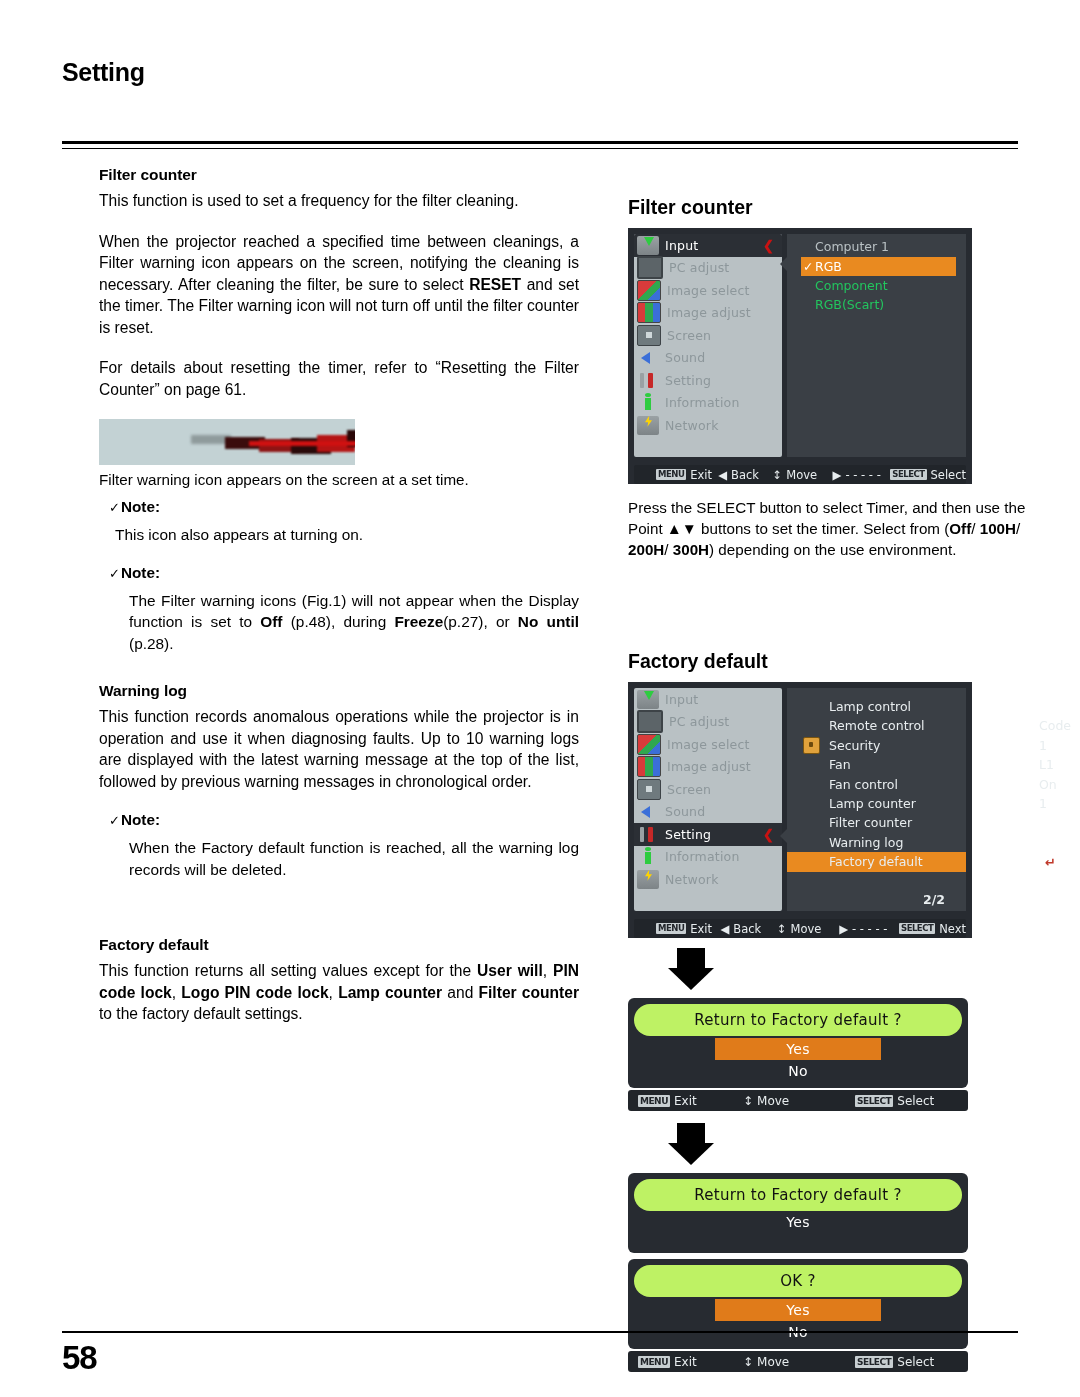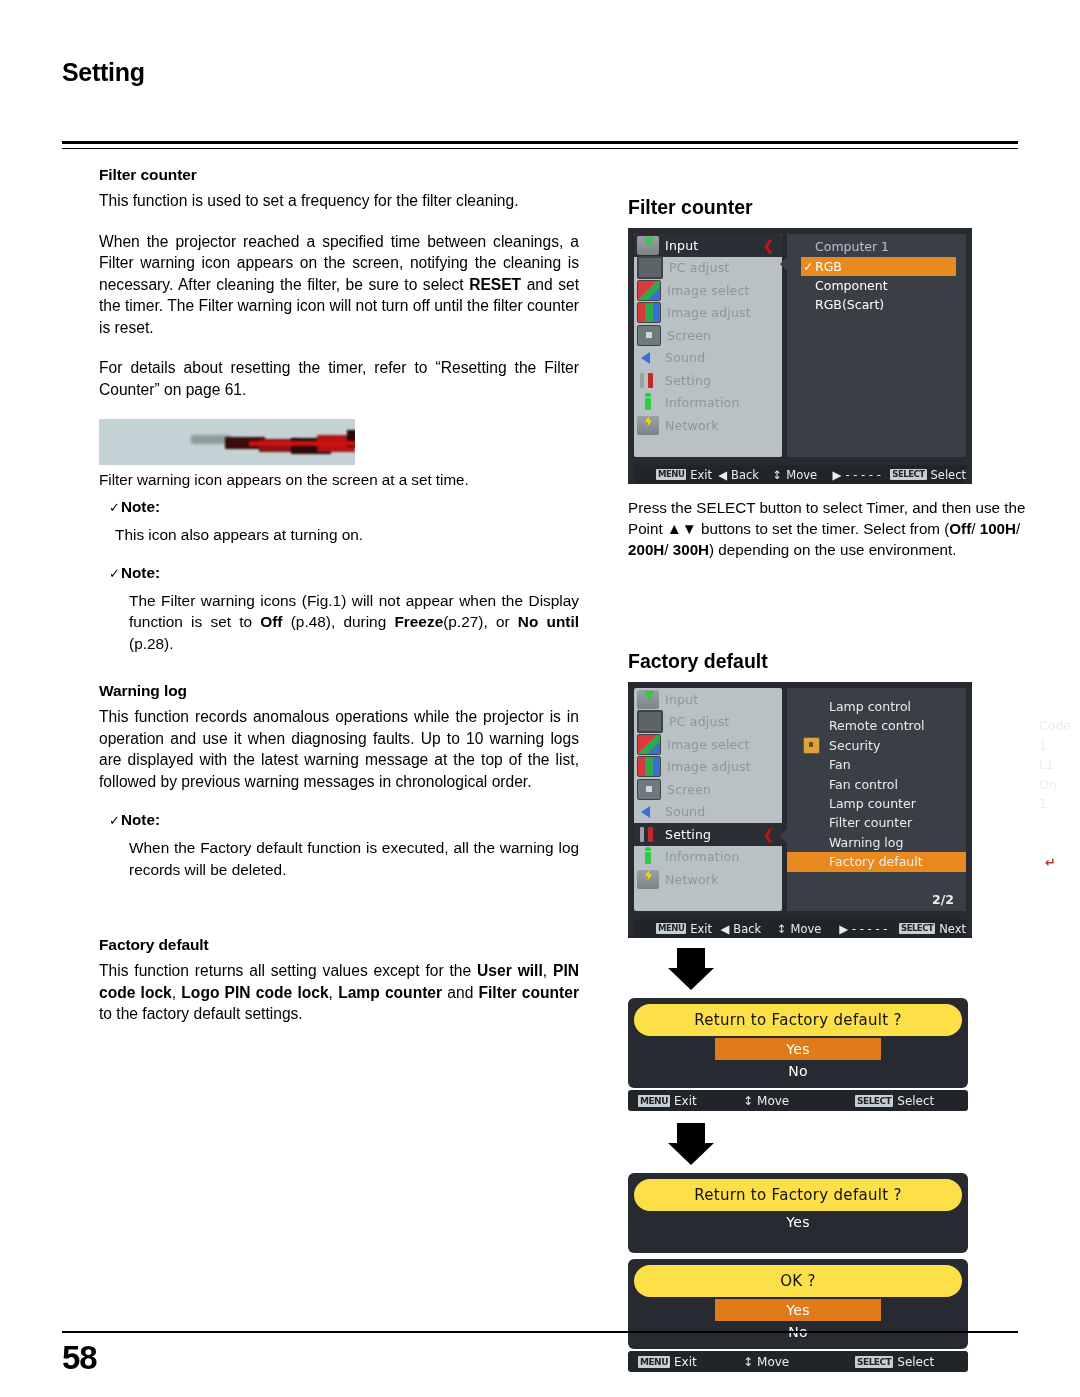--- a/index.html
+++ b/index.html
@@ -80,53 +80,53 @@
   .ic-setting:before{content:"";position:absolute;left:3px;top:2px;width:4px;height:15px;background:#9aa1a4;border-radius:1px;}
   .ic-info{background:transparent;}
   .ic-info:after{content:"";position:absolute;left:8px;top:5px;width:6px;height:12px;background:#2ecc40;}
   .ic-info:before{content:"";position:absolute;left:8px;top:0px;width:6px;height:4px;background:#2ecc40;border-radius:50%;}
   .ic-net{background:linear-gradient(#9aa1a4,#7d8487);border-radius:2px;}
   .ic-net:after{content:"";position:absolute;left:8px;top:0px;width:7px;height:11px;background:#ffd400;clip-path:polygon(60% 0,0 60%,45% 60%,35% 100%,100% 40%,55% 40%);}
 
   .osd-main{flex:1;margin-left:5px;background:#3a3f45;position:relative;padding:5px 0 0 0;min-height:218px;}
   .osd-main-inner{padding:0 10px 0 14px;}
   .src-title{font-size:12.5px;color:#b9c1c4;font-family:"DejaVu Sans",sans-serif;margin-bottom:3px;padding-left:14px;}
-  .opt{font-size:12.5px;color:#ffffff;font-family:"DejaVu Sans",sans-serif;height:19px;line-height:19px;padding-left:14px;position:relative;}
+  .opt{font-size:12.5px;color:#22c55e;font-family:"DejaVu Sans",sans-serif;height:19px;line-height:19px;padding-left:14px;position:relative;}
   .opt.hl{background:#e98a20;color:#ffffff;}
   .opt .ck{position:absolute;left:2px;top:0;}
 
   
   .notch{position:absolute;left:-7px;top:22px;width:0;height:0;border-top:8px solid transparent;border-bottom:8px solid transparent;border-right:8px solid #3a3f45;}
 
   .rows{padding:4px 0 0 0;}
   .row{height:19.4px;line-height:19.4px;font-size:12.5px;color:#e8edef;font-family:"DejaVu Sans",sans-serif;position:relative;padding-left:42px;}
   .row .val{position:absolute;left:252px;top:0;}
   .row.hl{background:#e98a20;}
   .row .lock{position:absolute;left:16px;top:1px;width:15px;height:15px;background:#e0a23c;border:1px solid #7a5510;border-radius:2px;}
   .row .lock:after{content:"";position:absolute;left:5px;top:4px;width:4px;height:5px;background:#6b4a0d;border-radius:1px;}
   .row .enter{position:absolute;left:258px;top:1px;color:#c0392b;font-size:13px;font-weight:bold;}
-  .pgnum{position:absolute;right:12px;bottom:4px;font-size:12.5px;font-weight:bold;color:#e8edef;font-family:"DejaVu Sans",sans-serif;}
+  .pgnum{position:absolute;right:21px;bottom:4px;font-size:12.5px;font-weight:bold;color:#e8edef;font-family:"DejaVu Sans",sans-serif;}
 
   .osd-bar{height:19px;background:#21252a;display:flex;align-items:center;font-size:11.5px;color:#e8edef;font-family:"DejaVu Sans",sans-serif;margin:4px 6px 6px 6px;border-radius:2px;}
   .osd-bar span.k{display:inline-block;background:#c8cfd2;color:#21252a;font-size:8.5px;font-weight:bold;padding:1px 2px;border-radius:1px;line-height:9px;margin-right:4px;letter-spacing:-0.5px;}
   .bi{display:flex;align-items:center;}
   .bi1{margin-left:22px;width:112px;}
   .bi2{width:98px;}
   .bi3{width:108px;}
   .bi4{width:104px;}
   .bi5{}
 
   
   .arrow{width:46px;height:42px;margin:10px 0 8px 40px;position:relative;}
   .arrow .shaft{position:absolute;left:9px;top:0;width:28px;height:22px;background:#000;}
   .arrow .head{position:absolute;left:0;top:20px;width:0;height:0;border-left:23px solid transparent;border-right:23px solid transparent;border-top:22px solid #000;}
 
   
   .dlg{width:340px;background:#272b31;border-radius:6px;padding:6px;box-sizing:border-box;}
-  .dlg .q{background:#fde047;color:#111;text-align:center;font-size:15px;font-family:"DejaVu Sans",sans-serif;padding:7px 0;letter-spacing:.3px;border-radius:16px;}
+  .dlg .q{background:#bef264;color:#111;text-align:center;font-size:15px;font-family:"DejaVu Sans",sans-serif;padding:7px 0;letter-spacing:.3px;border-radius:16px;}
   .dlg .choice{text-align:center;font-size:14px;color:#fff;font-family:"DejaVu Sans",sans-serif;padding:3px 0;letter-spacing:.3px;}
   .dlg .choice.hl{background:#e07b1a;width:166px;margin:2px auto 0 auto;}
   .dlg .spacer{height:14px;}
   .dbar{width:340px;height:21px;background:#21252a;display:flex;align-items:center;font-size:12px;color:#e8edef;font-family:"DejaVu Sans",sans-serif;border-radius:3px;margin-top:2px;}
   .dbar span.k{display:inline-block;background:#c8cfd2;color:#21252a;font-size:9px;font-weight:bold;padding:1px 2px;border-radius:1px;line-height:10px;margin-right:4px;letter-spacing:-0.5px;}
   .dbar .d1{margin-left:10px;width:105px;display:flex;align-items:center;}
   .dbar .d2{width:112px;display:flex;align-items:center;}
   .dbar .d3{display:flex;align-items:center;}
 
   
@@ -173,21 +173,21 @@
     <div class="note" style="margin-top:18px;">
       <div class="note-h"><span class="chk">✓</span><span>Note:</span></div>
       <div class="note-b ind"><span>The Filter warning icons (Fig.1) will not appear when the Display function is set to </span><b>Off</b><span> (p.48), during </span><b>Freeze</b><span>(p.27), or </span><b>No until</b><span> (p.28).</span></div>
     </div>
 
     <h3 class="sec" style="margin-top:28px;">Warning log</h3>
     <p class="body">This function records anomalous operations while the projector is in operation and use it when diagnosing faults. Up to 10 warning logs are displayed with the latest warning message at the top of the list, followed by previous warning messages in chronological order.</p>
 
     <div class="note" style="margin-top:2px;">
       <div class="note-h"><span class="chk">✓</span><span>Note:</span></div>
-      <div class="note-b ind">When the Factory default function is executed, all the warning log records will be deleted.</div>
+      <div class="note-b ind">When the Factory default function is reached, all the warning log records will be deleted.</div>
     </div>
 
     <h3 class="sec" style="margin-top:56px;">Factory default</h3>
     <p class="body last"><span>This function returns all setting values except for the </span><b>User will</b><span>, </span><b>PIN code lock</b><span>, </span><b>Logo PIN code lock</b><span>, </span><b>Lamp counter</b><span> and </span><b>Filter counter</b><span> to the factory default settings.</span></p>
 
   </div>
 
   <div class="colR">
 
     <h2 class="rh">Filter counter</h2>

